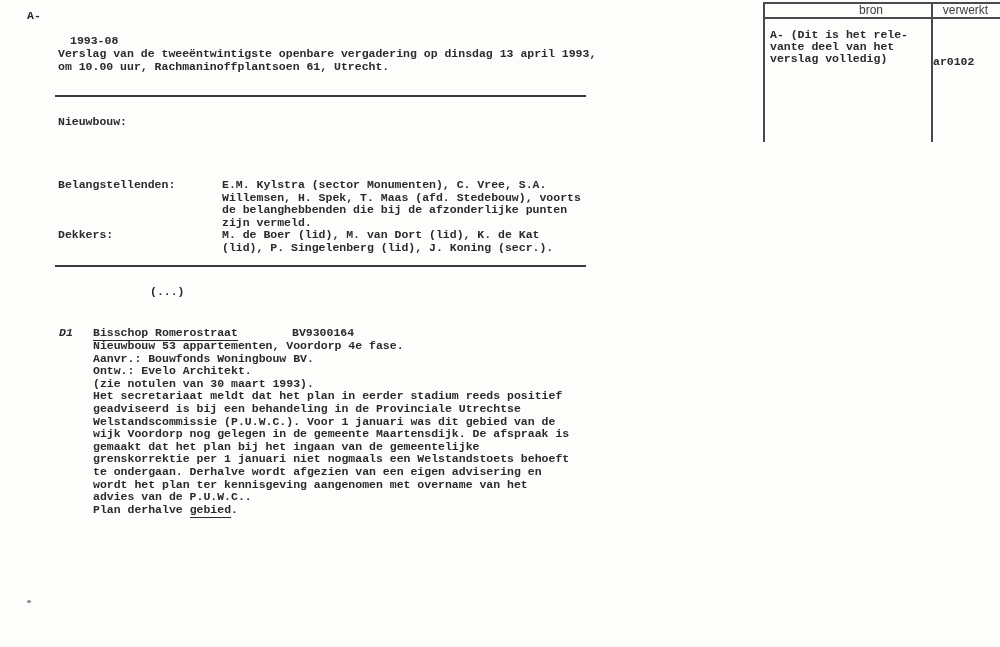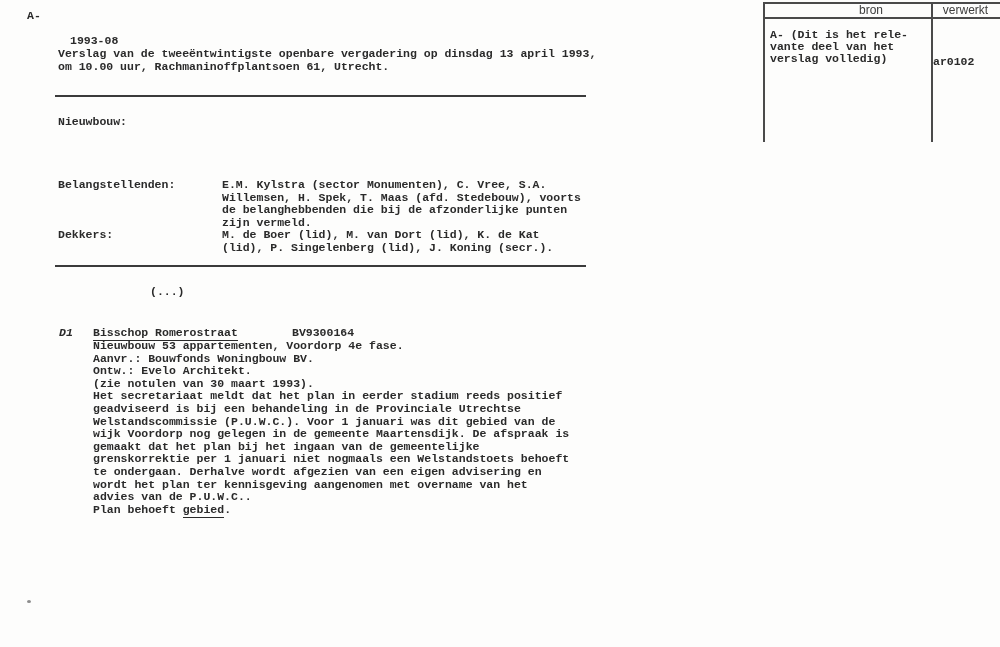--- a/index.html
+++ b/index.html
@@ -69,21 +69,21 @@
 Het secretariaat meldt dat het plan in eerder stadium reeds positief
 geadviseerd is bij een behandeling in de Provinciale Utrechtse
 Welstandscommissie (P.U.W.C.). Voor 1 januari was dit gebied van de
 wijk Voordorp nog gelegen in de gemeente Maartensdijk. De afspraak is
 gemaakt dat het plan bij het ingaan van de gemeentelijke
 grenskorrektie per 1 januari niet nogmaals een Welstandstoets behoeft
 te ondergaan. Derhalve wordt afgezien van een eigen advisering en
 wordt het plan ter kennisgeving aangenomen met overname van het
 advies van de P.U.W.C..</div>
 
-  <div class="mono" style="left:93px;top:504px;"><span>Plan behoeft </span><span class="u">gebied</span><span>.</span></div>
+  <div class="mono" style="left:93px;top:504px;"><span>Plan derhalve </span><span class="u">gebied</span><span>.</span></div>
 
   <div class="hline" style="left:763px;top:2px;width:237px;"></div>
   <div class="hline" style="left:763px;top:17px;width:237px;"></div>
   <div class="vline" style="left:763px;top:2px;height:140px;"></div>
   <div class="vline" style="left:931px;top:2px;height:140px;"></div>
 
   <div class="sans" style="left:765px;top:3px;width:166px;padding-left:23px;">bron</div>
   <div class="sans" style="left:933px;top:3px;width:65px;">verwerkt</div>
 
   <div class="mono tight" style="left:770px;top:29px;">A- (Dit is het rele-

